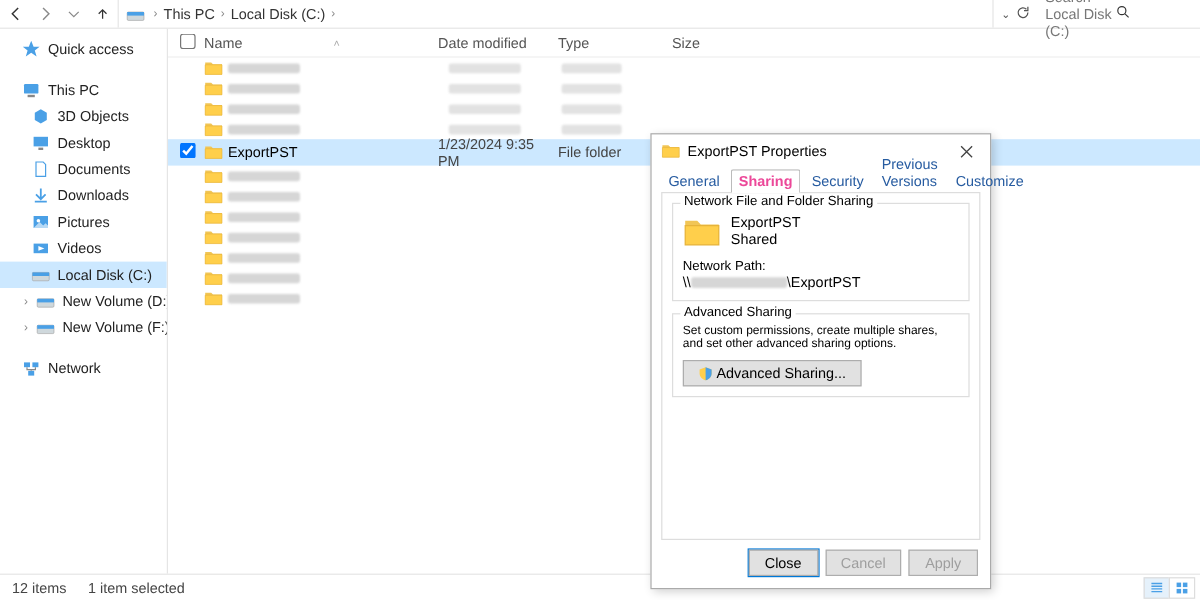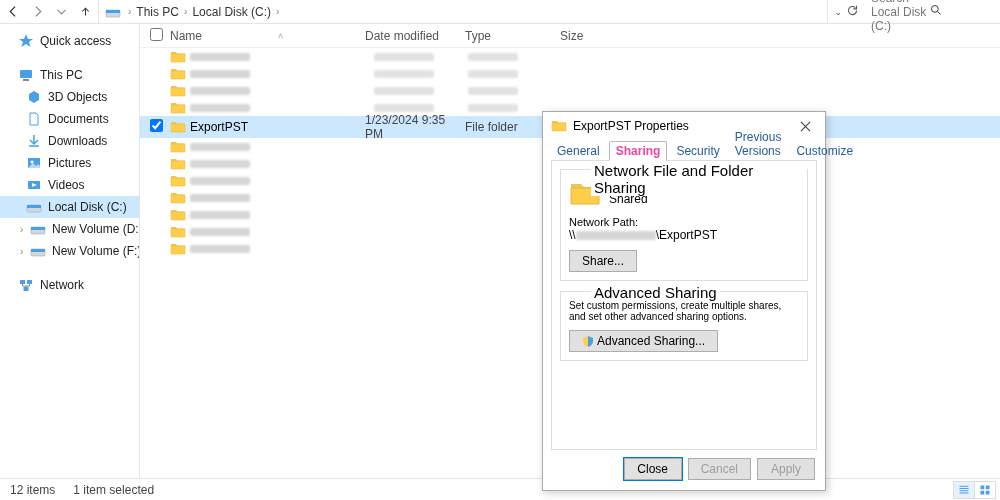--- a/index.html
+++ b/index.html
@@ -76,21 +76,21 @@
   .dlg-title { height:28px; display:flex; align-items:center; padding:0 8px; gap:6px;}
   .dlg-title .folder-ico{width:16px;height:16px;}
   .dlg-title .ttxt{flex:1;}
   .dlg-close{width:24px;height:24px;display:flex;align-items:center;justify-content:center;cursor:pointer;}
   .dlg-close svg{width:11px;height:11px;}
   .tabs{display:flex; gap:3px; padding:0 8px; height:20px; align-items:flex-end; font-size:11px;}
   .tab{padding:2px 6px;color:#265ba0;cursor:pointer;}
   .tab.active{border:1px solid #bbb; border-bottom:1px solid #fff;background:#fff;border-radius:2px 2px 0 0;color:#ec4899;position:relative;top:1px;font-weight:bold;}
   .dlg-body{flex:1;border:1px solid #ddd;margin:0 8px 8px 8px;padding:8px;}
   .group{border:1px solid #ddd;padding:8px;margin-bottom:10px;position:relative;}
-  .group-title{position:absolute;top:-8px;left:6px;background:#fff;padding:0 3px;font-size:15px;margin-left:24px;}
+  .group-title{position:absolute;top:-8px;left:6px;background:#fff;padding:0 3px;font-size:11px;}
   .share-row{display:flex;gap:8px;margin-bottom:6px;}
   .share-row .folder-ico{width:32px;height:32px;}
   .share-texts{display:flex;flex-direction:column;}
   .np-label{font-size:11px;margin-top:4px;}
   .np-value{font-size:11px;display:flex;align-items:center;gap:0;}
   .np-blurred{display:inline-block;width:80px;height:9px;background:#d6d6d6;border-radius:2px;filter:blur(1px);}
   .btn{border:1px solid #adadad;background:#e1e1e1;padding:3px 12px;font-size:11px;cursor:pointer;display:inline-flex;align-items:center;gap:3px;}
   .shield{width:12px;height:12px;}
   .adv-desc{font-size:10px;margin-bottom:8px;}
   .dlg-buttons{display:flex;gap:6px;justify-content:flex-end;padding:0 10px 10px 0;}
@@ -201,20 +201,29 @@
           <span class="icon">
             <svg viewBox="0 0 16 16">
               <path d="M3 5 L8 2 L13 5 V11 L8 14 L3 11 Z" fill="#4aa0e6"></path>
             </svg>
           </span>
           <span class="lbl">3D Objects</span>
         </div>
       <div class="side-item level2">
           <span class="icon">
             <svg viewBox="0 0 16 16">
+              <rect x="2" y="3" width="12" height="8" fill="#4aa0e6"></rect>
+              <rect x="6" y="12" width="4" height="2" fill="#888"></rect>
+            </svg>
+          </span>
+          <span class="lbl">Desktop</span>
+        </div>
+      <div class="side-item level2">
+          <span class="icon">
+            <svg viewBox="0 0 16 16">
               <path d="M4 2 H10 L12 4 V14 H4 Z" fill="#fff" stroke="#4aa0e6"></path>
             </svg>
           </span>
           <span class="lbl">Documents</span>
         </div>
       <div class="side-item level2">
           <span class="icon">
             <svg viewBox="0 0 16 16">
               <path d="M8 2 V10 M4 7 L8 11 L12 7 M3 13 H13" fill="none" stroke="#4aa0e6" stroke-width="1.5"></path>
             </svg>
@@ -432,25 +441,20 @@
           <span>ExportPST</span>
           <span>Shared</span>
         </div>
       </div>
       <div class="np-label">Network Path:</div>
       <div class="np-value">
         <span>\\</span>
           <span class="np-blurred"></span>
           <span>\ExportPST</span>
       </div>
-      <div style="margin-top:8px;">
-        <button class="btn">
-            <span>Share...</span>
-          </button>
-      </div>
     </div>
     <div class="group">
       <span class="group-title">Advanced Sharing</span>
       <div class="adv-desc">Set custom permissions, create multiple shares, and set other advanced sharing options.</div>
       <button class="btn">
         <span class="shield"><svg viewBox="0 0 12 12">
               <use href="#svg-shield"></use>
             </svg></span>
         <span>Advanced Sharing...</span>
       </button>

